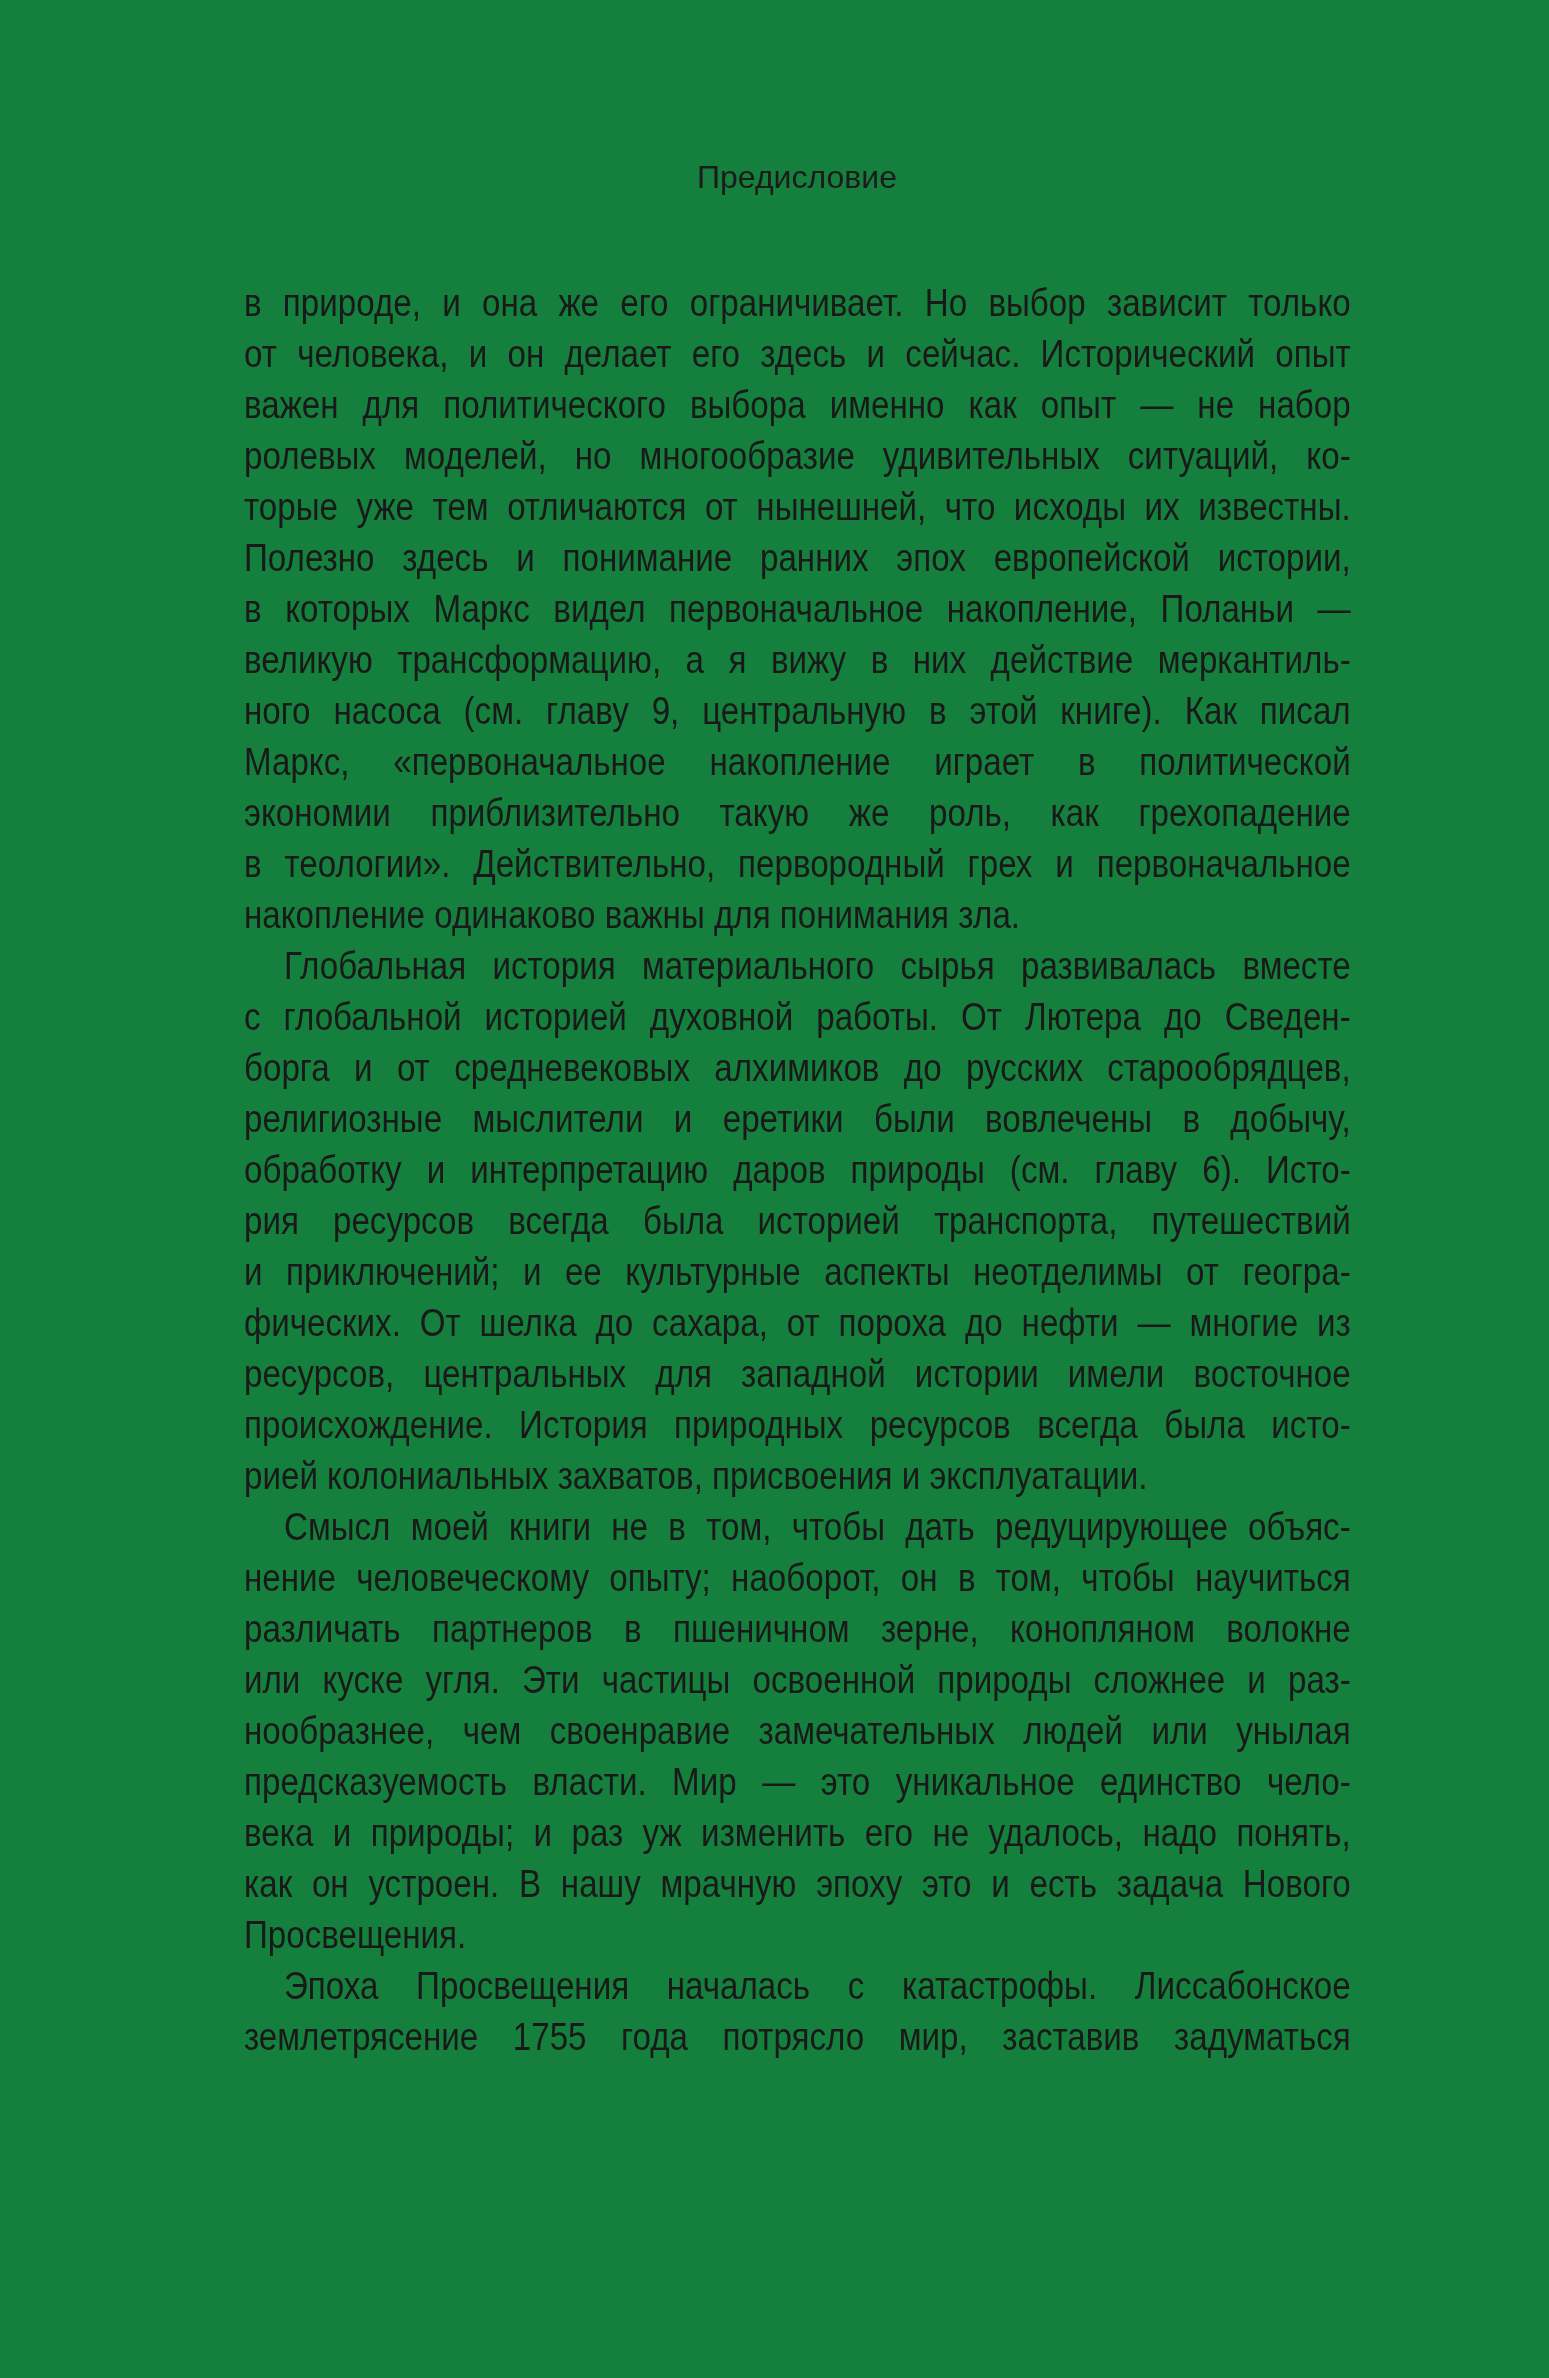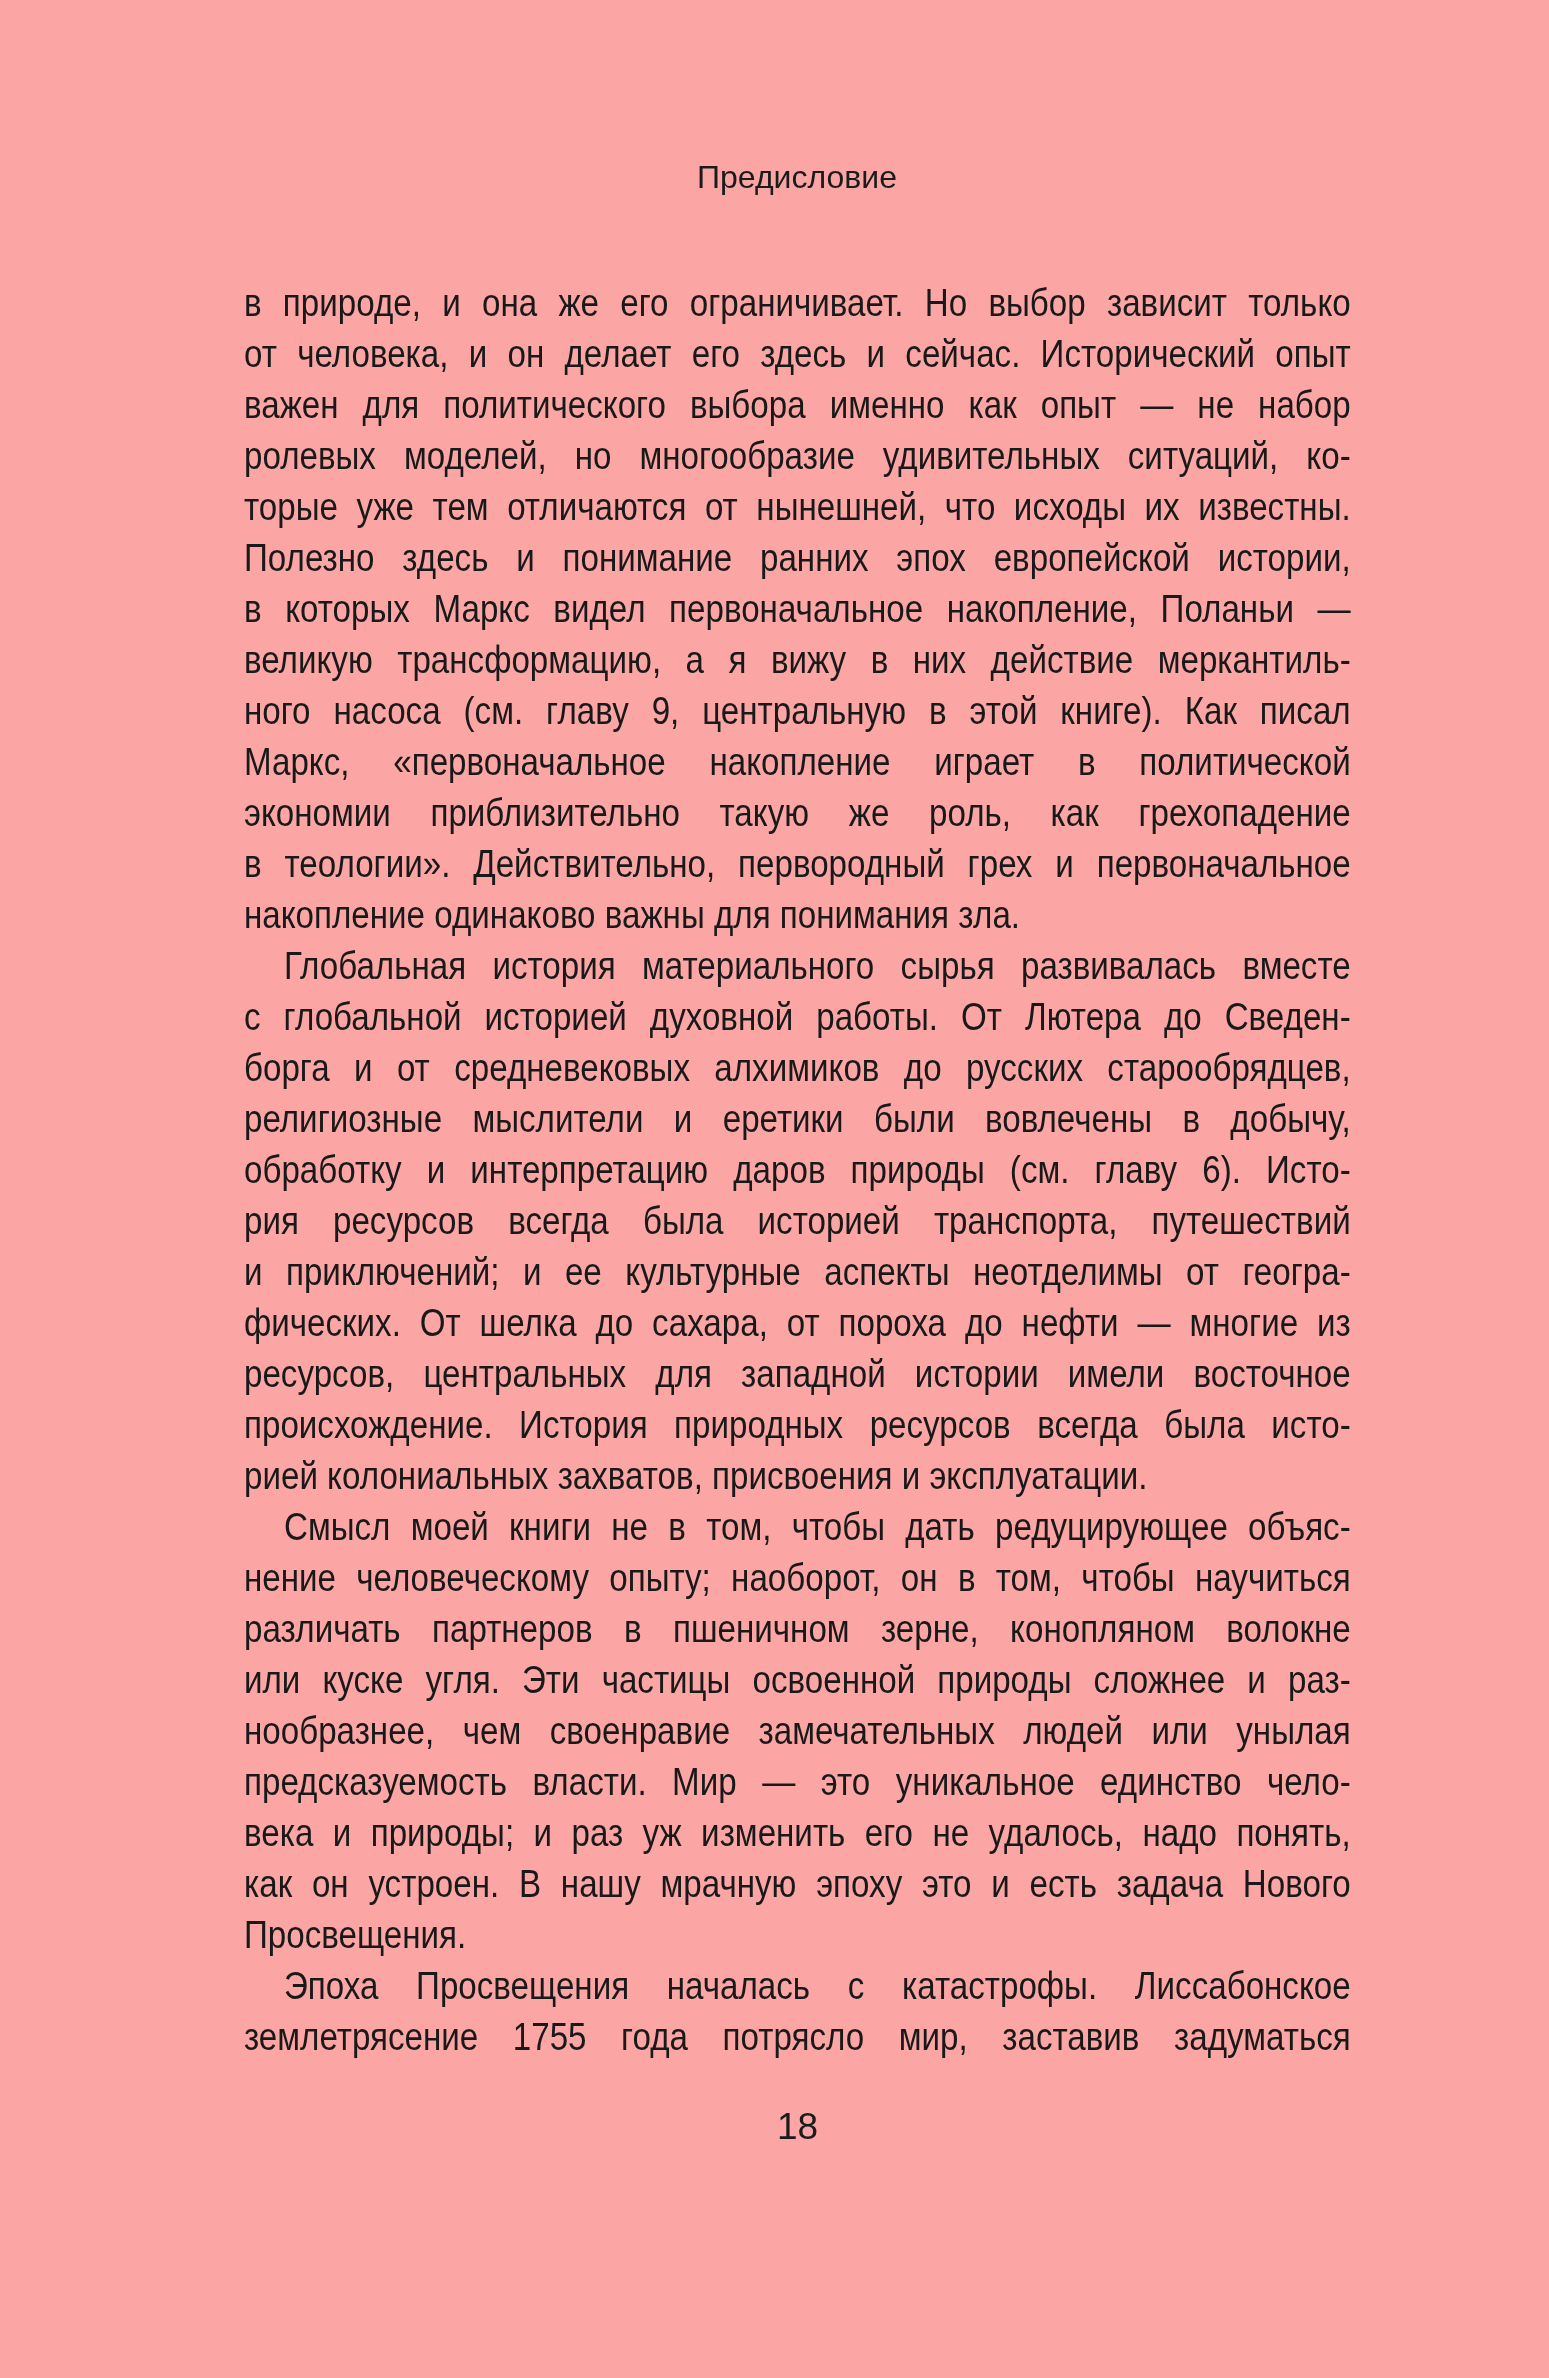--- a/index.html
+++ b/index.html
@@ -13,21 +13,21 @@
     position: relative;
     font-family: "Liberation Sans", sans-serif;
     color: #1a1a1a;
     overflow: hidden;
   }
   .page {
     position: absolute;
     left: 0; top: 0;
     width: 1550px;
     height: 2379px;
-    background: #fca5a5;
+    background: #15803d;
   }
   .running-head {
     position: absolute;
     top: 156px;
     left: 221px;
     width: 1152px;
     text-align: center;
     font-size: 32px;
     line-height: 43px;
     letter-spacing: 0px;
@@ -112,15 +112,14 @@
         <div class="line just">века и природы; и раз уж изменить его не удалось, надо понять,</div>
         <div class="line just">как он устроен. В нашу мрачную эпоху это и есть задача Нового</div>
         <div class="line">Просвещения.</div>
       </div>
       <div class="para">
         <div class="line just indent">Эпоха Просвещения началась с катастрофы. Лиссабонское</div>
         <div class="line just">землетрясение 1755 года потрясло мир, заставив задуматься</div>
       </div>
     </div>
 
-  <div class="page-number">18</div>
 </div>
 
 
 </body></html>

